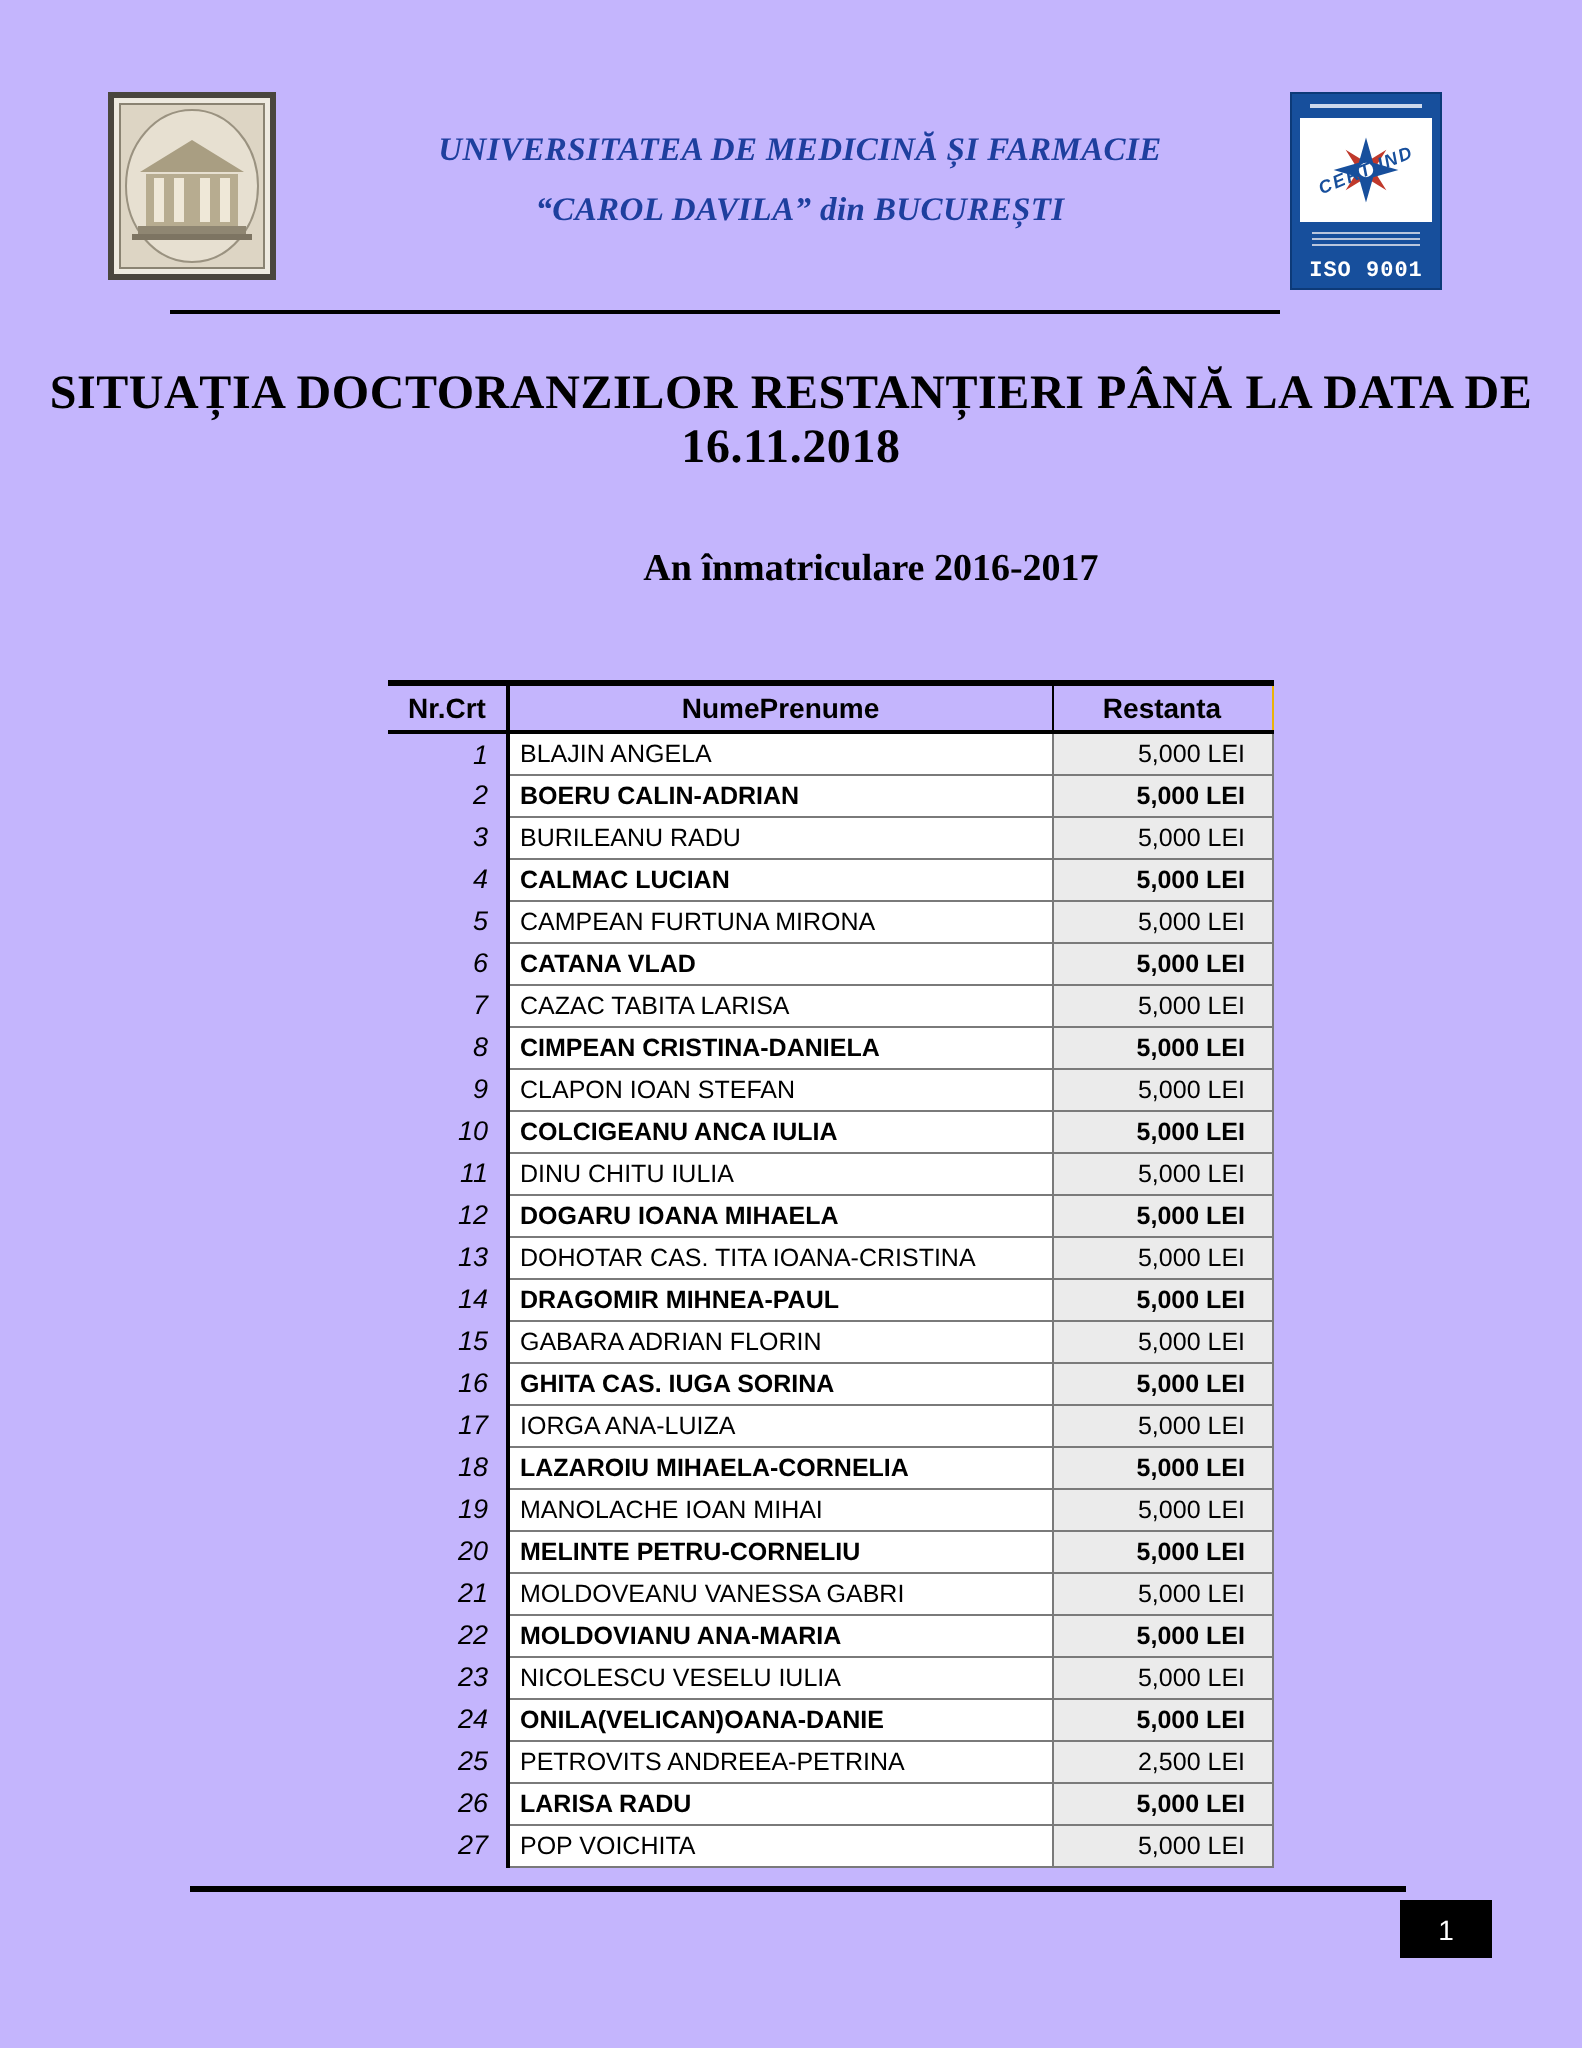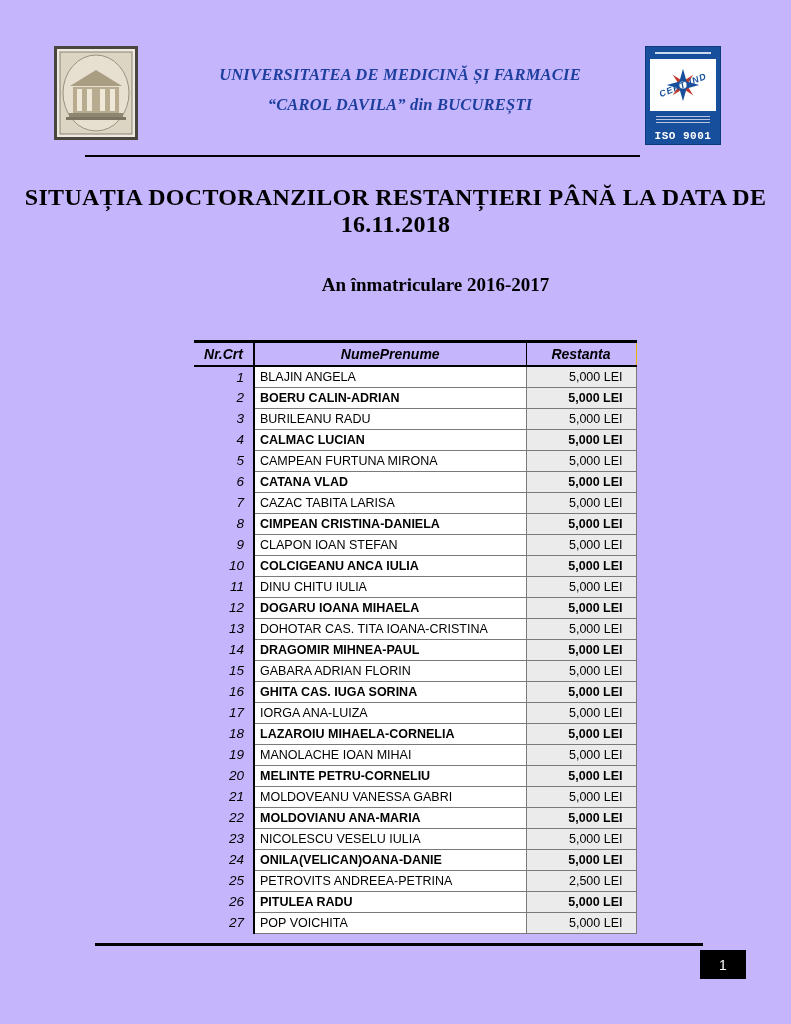--- a/index.html
+++ b/index.html
@@ -53,21 +53,21 @@
     font-weight:bold;font-size:19px;margin-left:40px;
   }
 
   
   table.restante{
     position:absolute;left:194px;top:340px;border-collapse:collapse;
     font-family:"Liberation Sans",sans-serif;
     border-top:3px solid #000;
   }
   .restante th{
-    font-style:italic;font-weight:bold;font-size:14px;
+    font-weight:bold;font-size:14px;
     padding:3px 2px;border-bottom:2px solid #000;text-align:center;
   }
   .restante th.col-name{border-left:2px solid #000;border-right:1px solid #000;}
   .restante th.col-amount{border-right:1px solid #eab308;}
   .restante td{font-size:12.5px;height:21px;box-sizing:border-box;padding:0;}
   .restante td.col-nr{
     width:60px;text-align:right;padding-right:9px;
     font-style:italic;font-size:13.5px;
   }
   .restante td.col-name{
@@ -272,21 +272,21 @@
     <td class="col-name">ONILA(VELICAN)OANA-DANIE</td>
     <td class="col-amount">5,000 LEI</td>
   </tr>
         <tr>
     <td class="col-nr">25</td>
     <td class="col-name">PETROVITS ANDREEA-PETRINA</td>
     <td class="col-amount">2,500 LEI</td>
   </tr>
         <tr class="bold">
     <td class="col-nr">26</td>
-    <td class="col-name">PITULEA RADU</td>
+    <td class="col-name">LARISA RADU</td>
     <td class="col-amount">5,000 LEI</td>
   </tr>
         <tr>
     <td class="col-nr">27</td>
     <td class="col-name">POP VOICHITA</td>
     <td class="col-amount">5,000 LEI</td>
   </tr>
       </tbody>
   </table>
 

